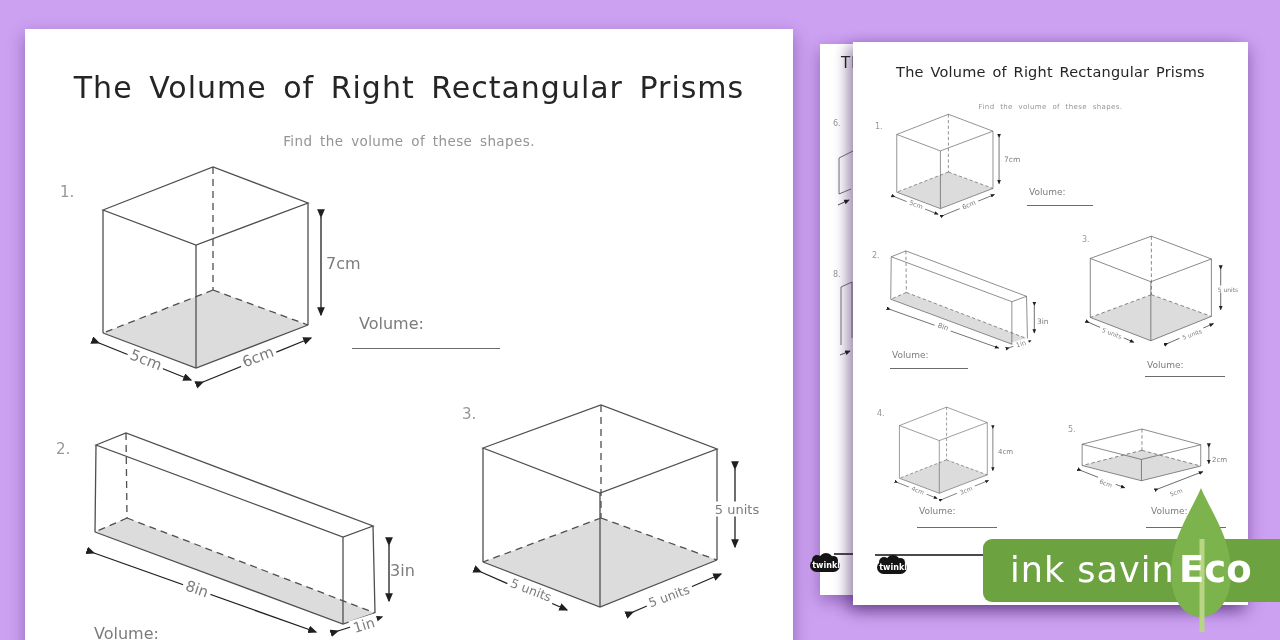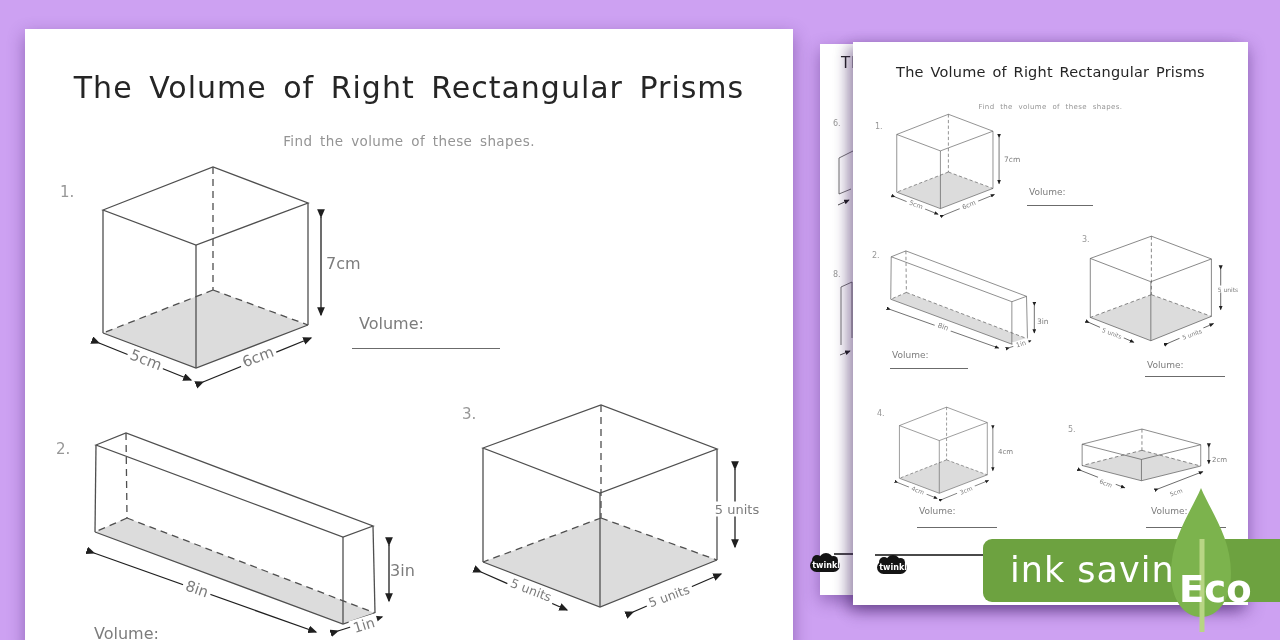--- a/index.html
+++ b/index.html
@@ -253,15 +253,15 @@
   <span class="wbg z4" style="left:531px;top:590px;font-size:12.5px;--r:21deg">5 units</span>
   <span class="wbg z4" style="left:669px;top:596px;font-size:12.5px;--r:-20deg">5 units</span>
 
   <div class="banner" style="left:983px;top:539px;width:310px;height:63px">
     <span class="banner-txt" style="left:27px;top:11px;font-size:35px">ink saving</span>
   </div>
   <svg class="leaf" style="left:1167px;top:487px" width="68" height="148" viewBox="0 0 68 148">
     <path d="M34,1 C25,23 4,50 4,86 C4,113 17,130 34,130 C51,130 64,113 64,86 C64,50 43,23 34,1 Z" fill="var(--leaf-green,#7cb34d)"></path>
     <line x1="35" y1="52" x2="35" y2="145" stroke="var(--leaf-stem,#b8d584)" stroke-width="5"></line>
   </svg>
-  <span class="eco" style="left:1179px;top:568px;font-size:37px">Eco</span>
+  <span class="eco" style="left:1179px;top:548px;font-size:37px">Eco</span>
 
 </div>
 
 </body></html>

